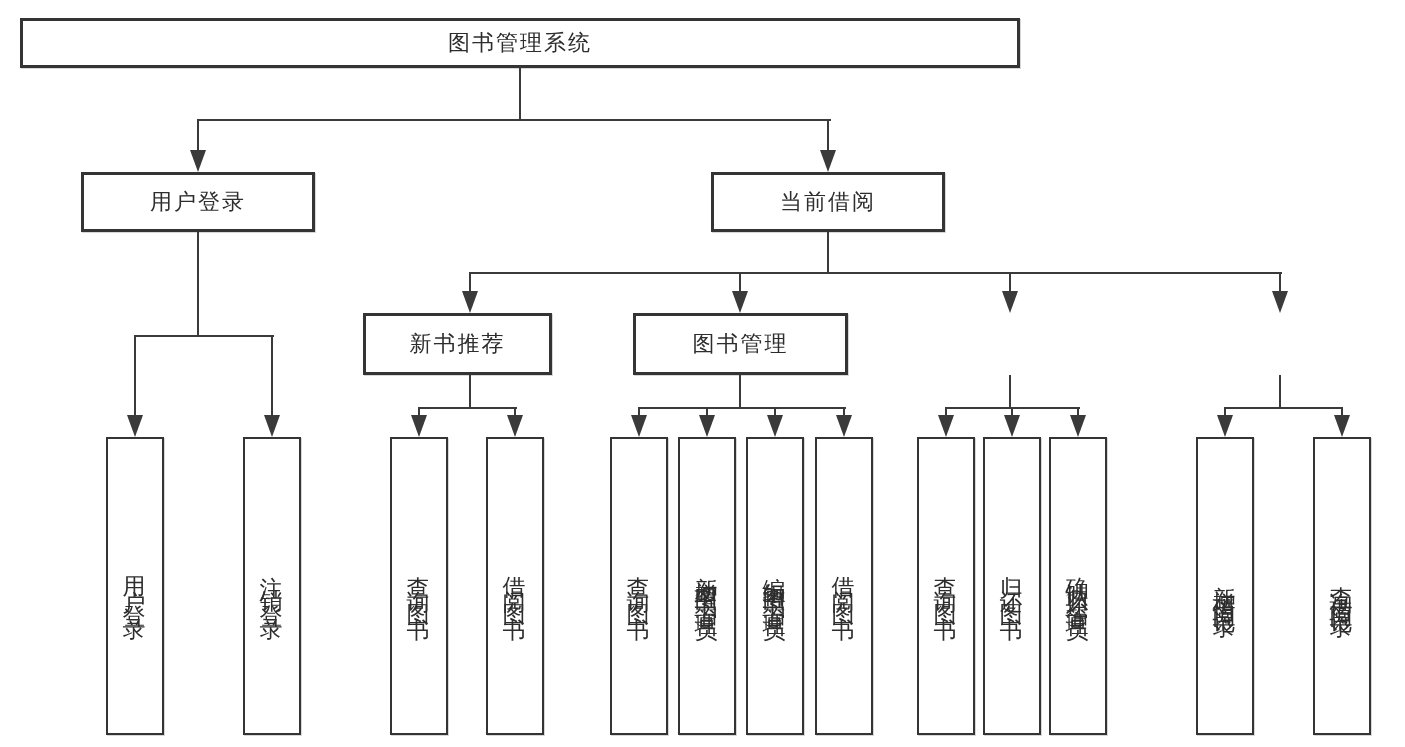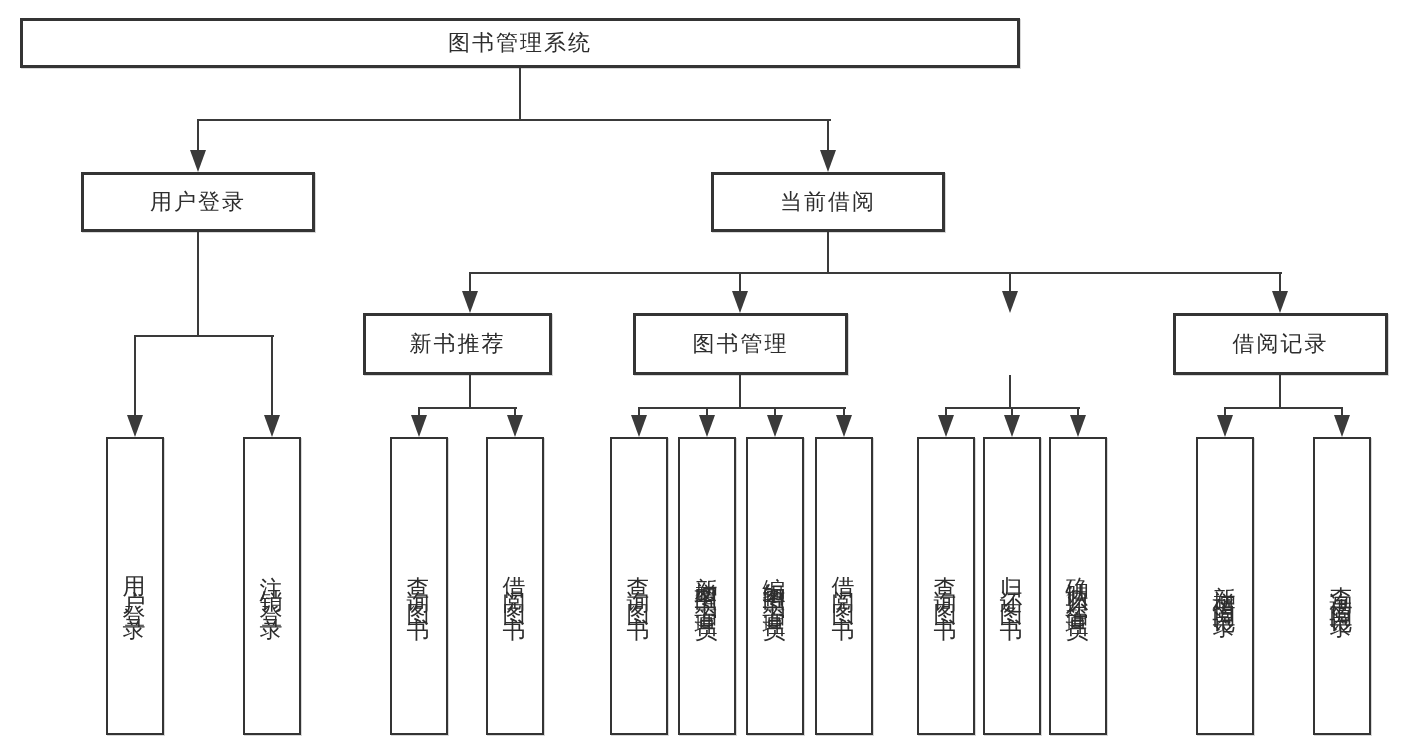--- a/index.html
+++ b/index.html
@@ -116,23 +116,20 @@
   <div class="arrow" style="left:1002px; top:291px;"></div>
   <div class="line vline" style="left:1279px; top:272px; height:20px;"></div>
   <div class="arrow" style="left:1272px; top:291px;"></div>
 
   <div class="hbox" style="left:363px; top:313px; width:189px; height:62px;">
     <span>新书推荐</span>
   </div>
   <div class="hbox" style="left:633px; top:313px; width:215px; height:62px;">
     <span>图书管理</span>
   </div>
-  <div class="hbox" style="left:1173px; top:313px; width:215px; height:62px;">
-    <span>借阅记录</span>
-  </div>
 
   <div class="line vline" style="left:469px; top:375px; height:34px;"></div>
   <div class="line hline" style="left:418px; top:407px; width:99px;"></div>
   <div class="line vline" style="left:418px; top:407px; height:10px;"></div>
   <div class="arrow" style="left:411px; top:415px;"></div>
   <div class="line vline" style="left:514px; top:407px; height:10px;"></div>
   <div class="arrow" style="left:507px; top:415px;"></div>
 
   <div class="line vline" style="left:739px; top:375px; height:34px;"></div>
   <div class="line hline" style="left:638px; top:407px; width:208px;"></div>

